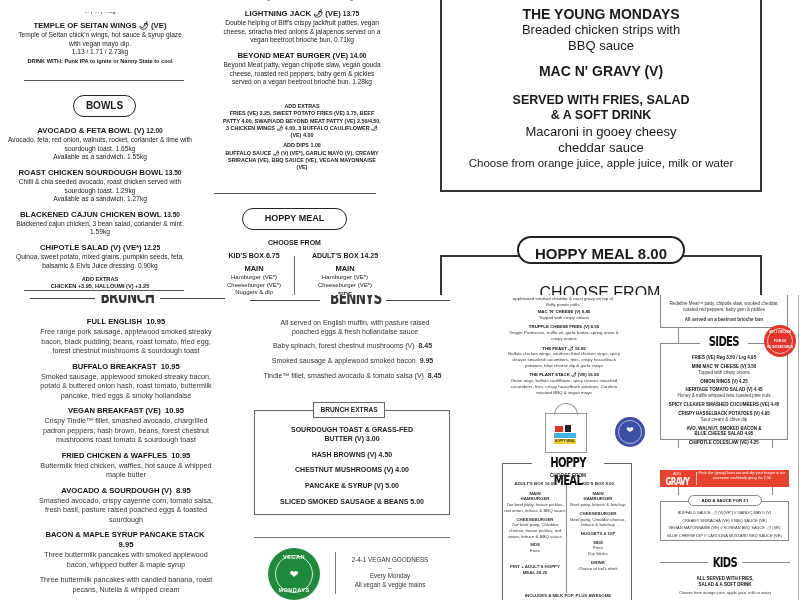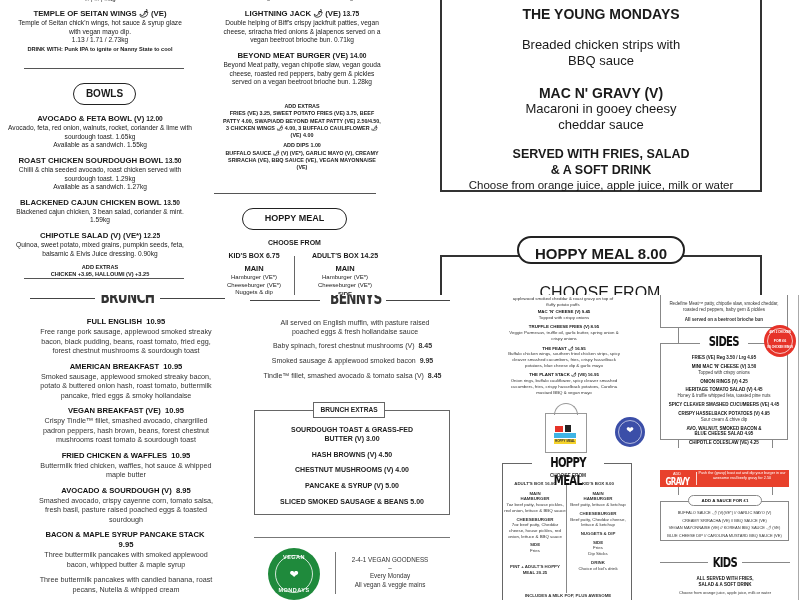--- a/index.html
+++ b/index.html
@@ -9,21 +9,21 @@
   .panel { position: absolute; overflow: hidden; background: #fff; }
   .center { text-align: center; }
   .b { font-weight: bold; }
   .item { margin-bottom: 6px; text-align: center; }
   .item .name { font-weight: bold; }
   .hr { border-top: 1.5px solid #555; }
   .pill { border: 1.5px solid #222; border-radius: 14px; display: inline-block; font-weight: bold; }
   .cond { font-family: "DejaVu Sans", sans-serif; font-weight: bold; letter-spacing: -1px; transform: scaleX(0.72); display: inline-block; }
 
   
-  #panel-a { left: 0; top: 0; width: 200px; height: 295px; font-size: 6.6px; line-height: 1.3; }
+  #panel-a { left: 0; top: 12px; width: 200px; height: 295px; font-size: 6.6px; line-height: 1.3; }
   #panel-a .name { font-size: 7.8px; }
   
   #panel-b { left: 200px; top: 0; width: 200px; height: 295px; font-size: 6.6px; line-height: 1.3; }
   #panel-b .name { font-size: 7.8px; }
   
   #panel-c { left: 430px; top: 0; width: 370px; height: 200px; }
   #panel-c .box { position: absolute; left: 10px; top: -4px; width: 322px; height: 196px; border: 2px solid #333; border-top: none; }
   
   #panel-d { left: 430px; top: 200px; width: 370px; height: 100px; }
   
@@ -110,24 +110,24 @@
     <div style="font-size:6px;">Hamburger (VE*)</div>
     <div style="font-size:6px;">Cheeseburger (VE*)</div>
     <div class="b" style="font-size:6px;margin-top:2px;">SIDE</div>
   </div>
 </div>
 
 <div class="panel" id="panel-c">
   <div class="box">
     <div class="center" style="position:absolute;left:0;width:100%;top:10px;">
       <div style="font-size:14px;font-weight:bold;">THE YOUNG MONDAYS</div>
-      <div style="font-size:13px;width:170px;margin:15px auto;line-height:1.25;">Breaded chicken strips with BBQ sauce</div>
+      <div style="font-size:13px;width:170px;margin:0 auto;line-height:1.25;">Breaded chicken strips with BBQ sauce</div>
       <div style="font-size:14px;font-weight:bold;margin-top:8px;">MAC N' GRAVY (V)</div>
+      <div style="font-size:12.5px;font-weight:bold;margin-top:14px;width:180px;margin-left:auto;margin-right:auto;line-height:1.25;">SERVED WITH FRIES, SALAD &amp; A SOFT DRINK</div>
       <div style="font-size:13px;width:180px;margin:0 auto;line-height:1.25;">Macaroni in gooey cheesy cheddar sauce</div>
-      <div style="font-size:12.5px;font-weight:bold;margin-top:14px;width:180px;margin-left:auto;margin-right:auto;line-height:1.25;">SERVED WITH FRIES, SALAD &amp; A SOFT DRINK</div>
       <div style="font-size:11.5px;margin-top:1px;">Choose from orange juice, apple juice, milk or water</div>
     </div>
   </div>
 </div>
 
 <div class="panel" id="panel-d">
   <div style="position:absolute;left:10px;top:55px;width:80px;border-top:2px solid #333;"></div>
   <div style="position:absolute;left:10px;top:55px;height:50px;border-left:2px solid #333;"></div>
   <div style="position:absolute;left:253px;top:55px;width:79px;border-top:2px solid #333;"></div>
   <div style="position:absolute;left:330px;top:55px;height:50px;border-left:2px solid #333;"></div>
@@ -138,21 +138,21 @@
 <div class="panel" id="panel-e">
   <div style="position:absolute;left:30px;top:3px;width:65px;border-top:1.5px solid #444;"></div>
   <div style="position:absolute;left:160px;top:3px;width:65px;border-top:1.5px solid #444;"></div>
   <div class="center" style="position:absolute;left:90px;width:70px;top:-9px;font-size:17px;"><span class="cond">BRUNCH</span></div>
   <div style="position:absolute;left:38px;width:176px;top:22px;">
     <div class="item">
         <div class="name"><span>FULL ENGLISH</span>&nbsp; <span>10.95</span></div>
         <div>Free range pork sausage, applewood smoked streaky bacon, black pudding, beans, roast tomato, fried egg, forest chestnut mushrooms &amp; sourdough toast</div>
       </div>
     <div class="item">
-        <div class="name"><span>AMERICAN BREAKFAST</span>&nbsp; <span>10.95</span></div>
+        <div class="name"><span>BUFFALO BREAKFAST</span>&nbsp; <span>10.95</span></div>
         <div>Smoked sausage, applewood smoked streaky bacon, potato &amp; buttered onion hash, roast tomato, buttermilk pancake, fried eggs &amp; smoky hollandaise</div>
       </div>
     <div class="item">
         <div class="name"><span>VEGAN BREAKFAST (VE)</span>&nbsp; <span>10.95</span></div>
         <div>Crispy Tindle™ fillet, smashed avocado, chargrilled padron peppers, hash brown, beans, forest chestnut mushrooms roast tomato &amp; sourdough toast</div>
       </div>
     <div class="item">
         <div class="name"><span>FRIED CHICKEN &amp; WAFFLES</span>&nbsp; <span>10.95</span></div>
         <div>Buttermilk fried chicken, waffles, hot sauce &amp; whipped maple butter</div>
       </div>

